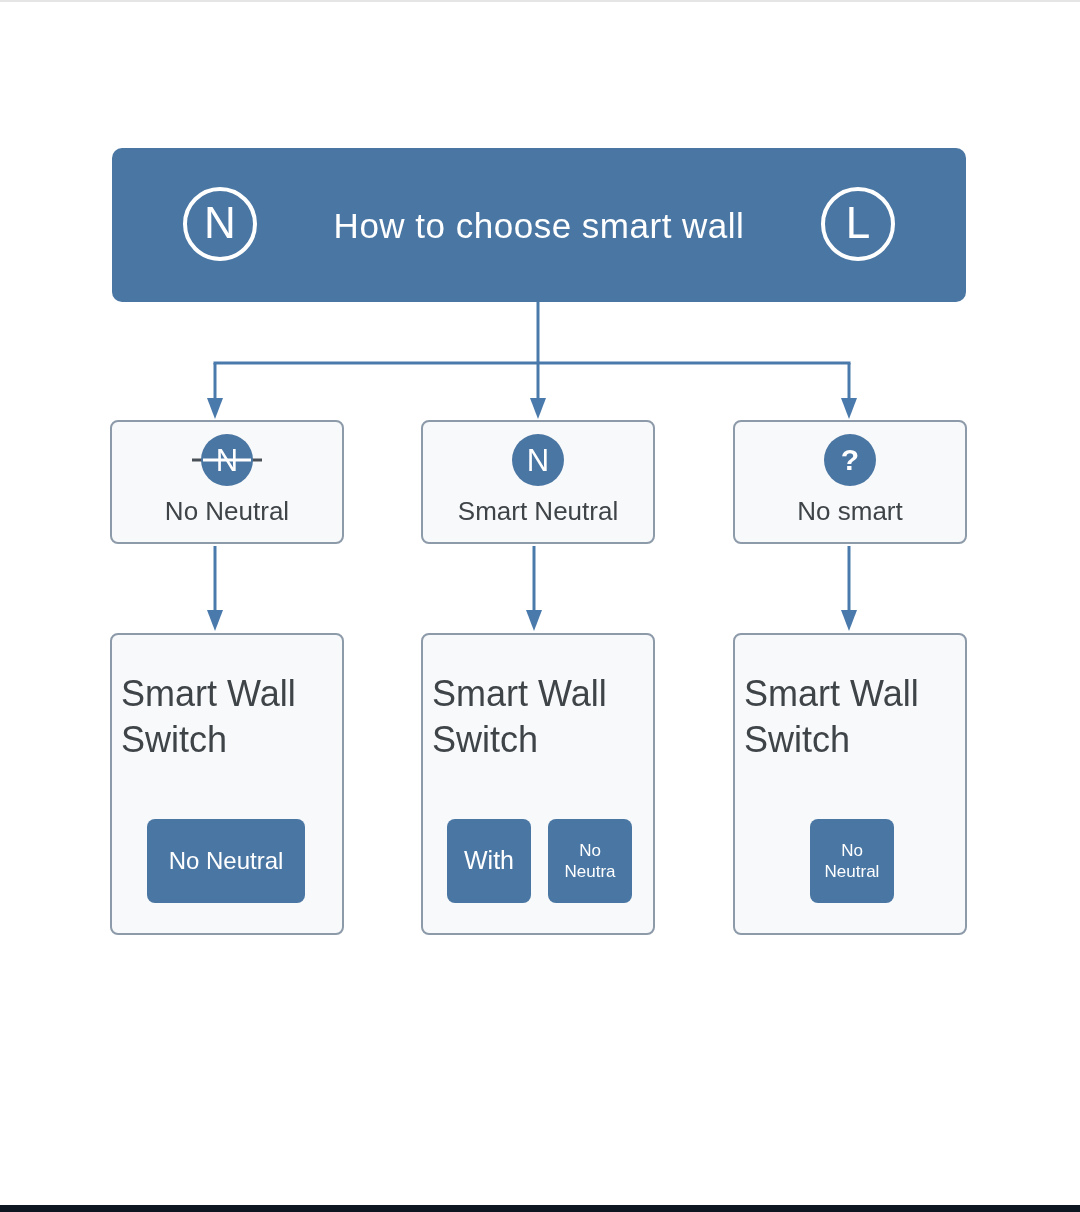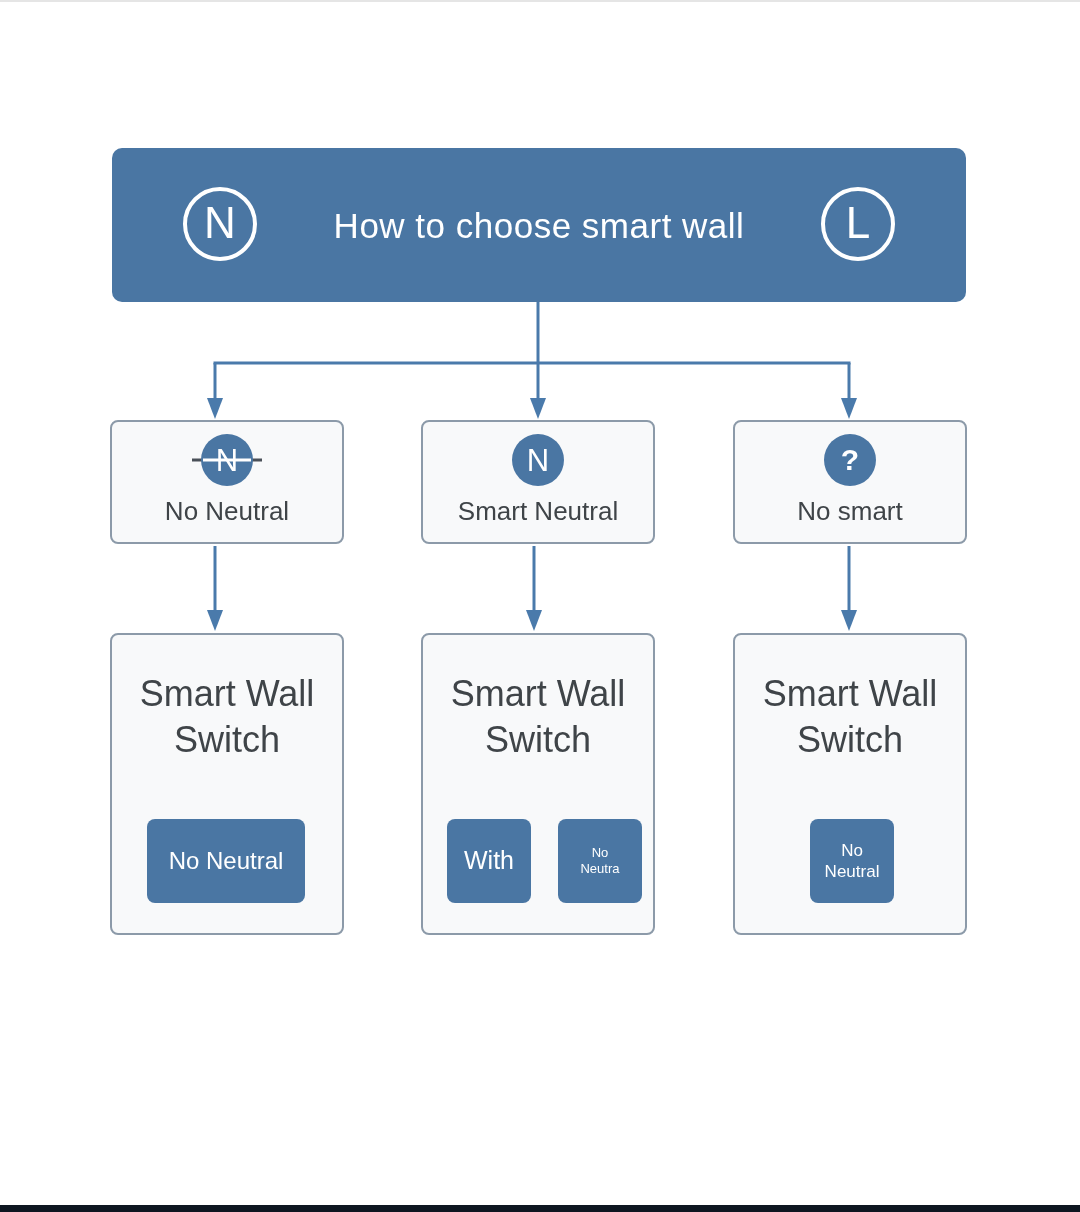--- a/index.html
+++ b/index.html
@@ -93,32 +93,32 @@
   .result-card{
     position:absolute;top:633px;width:234px;height:302px;
     background:var(--card-bg);
     border:2px solid var(--card-border);
     border-radius:8px;
   }
   .result-card.c1{left:110px;}
   .result-card.c2{left:421px;}
   .result-card.c3{left:733px;}
   .result-title{
-    margin:36px auto 0;width:212px;text-align:center;
+    margin:36px auto 0;width:212px;text-align:left;
     color:var(--text);font-size:36px;font-weight:400;line-height:46px;
   }
   .pill{
     position:absolute;background:var(--accent);border-radius:8px;
     color:#ffffff;display:flex;align-items:center;justify-content:center;
     text-align:center;
   }
   .pill.wide{left:35px;top:184px;width:158px;height:84px;font-size:24px;}
-  .pill.sq{top:184px;width:84px;height:84px;padding:0 16px;line-height:1.25;}
+  .pill.sq{top:184px;width:84px;height:84px;padding:0 8px;line-height:1.25;}
   .pill.sq.with{left:24px;font-size:25px;}
-  .pill.sq.second{left:135px;font-size:13px;}
+  .pill.sq.second{left:125px;font-size:17px;}
   .pill.sq.single{left:75px;font-size:17px;}
 </style>
 </head>
 <body>
 
 <div class="page">
   <div class="top-line"></div>
 
   <svg class="connectors" viewBox="0 0 1080 1212" xmlns="http://www.w3.org/2000/svg">
     <g>

